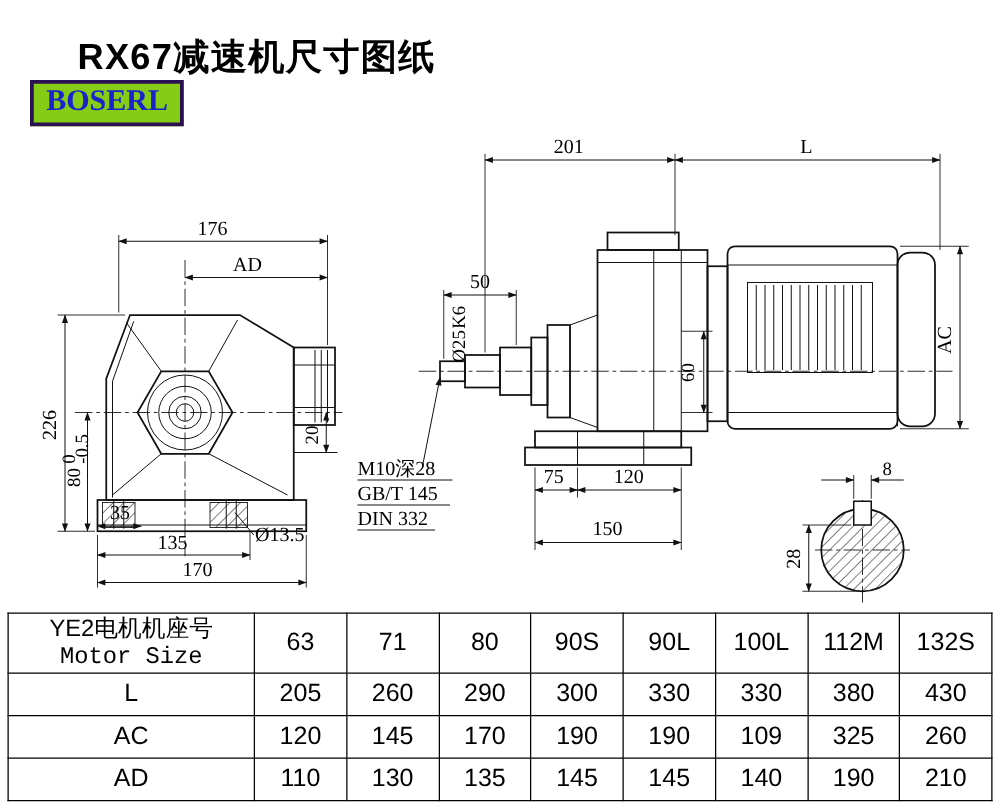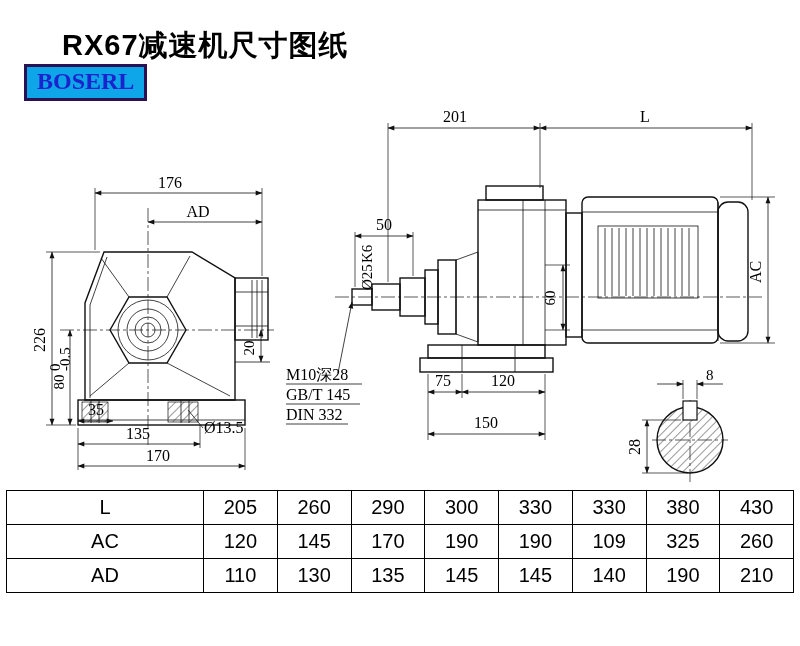--- a/index.html
+++ b/index.html
@@ -7,21 +7,21 @@
     width:800px; height:646px; background:#ffffff; position:relative;
     overflow:hidden; font-family:"Liberation Sans", sans-serif; color:#000;
   }
   #title {
     position:absolute; left:46px; top:10px; margin:16px;
     font-size:29px; font-weight:bold; letter-spacing:1px;
     font-family:"Liberation Sans", sans-serif;
   }
   #badge {
     position:absolute; left:24px; top:64px;
-    border:3px solid #2c1152; background:#0ea5e9;
+    border:3px solid #2c1152; background:#84cc16;
     color:#1c23cc; font-family:"Liberation Serif", serif;
     font-weight:bold; font-size:24px; padding:1px 10px 3px 10px;
   }
   #drawing { position:absolute; left:0; top:0; }
 
   
   .ol  { fill:none; stroke:#111; stroke-width:1.4; }
   .tl  { fill:none; stroke:#111; stroke-width:0.8; }
   .cl  { fill:none; stroke:#111; stroke-width:0.7; stroke-dasharray:14 3 3 3; }
   .dim { fill:none; stroke:#111; stroke-width:0.8; }
@@ -253,20 +253,34 @@
       <col>
         <col>
         <col>
         <col>
         <col>
         <col>
         <col>
         <col>
     </colgroup>
     <tbody>
+      <tr class="hdr">
+        <th class="corner">
+          <div>YE2电机机座号</div>
+          <div class="mono">Motor Size</div>
+        </th>
+        <th>63</th>
+        <th>71</th>
+        <th>80</th>
+        <th>90S</th>
+        <th>90L</th>
+        <th>100L</th>
+        <th>112M</th>
+        <th>132S</th>
+      </tr>
       <tr>
         <td>L</td>
         <td>205</td>
         <td>260</td>
         <td>290</td>
         <td>300</td>
         <td>330</td>
         <td>330</td>
         <td>380</td>
         <td>430</td>

